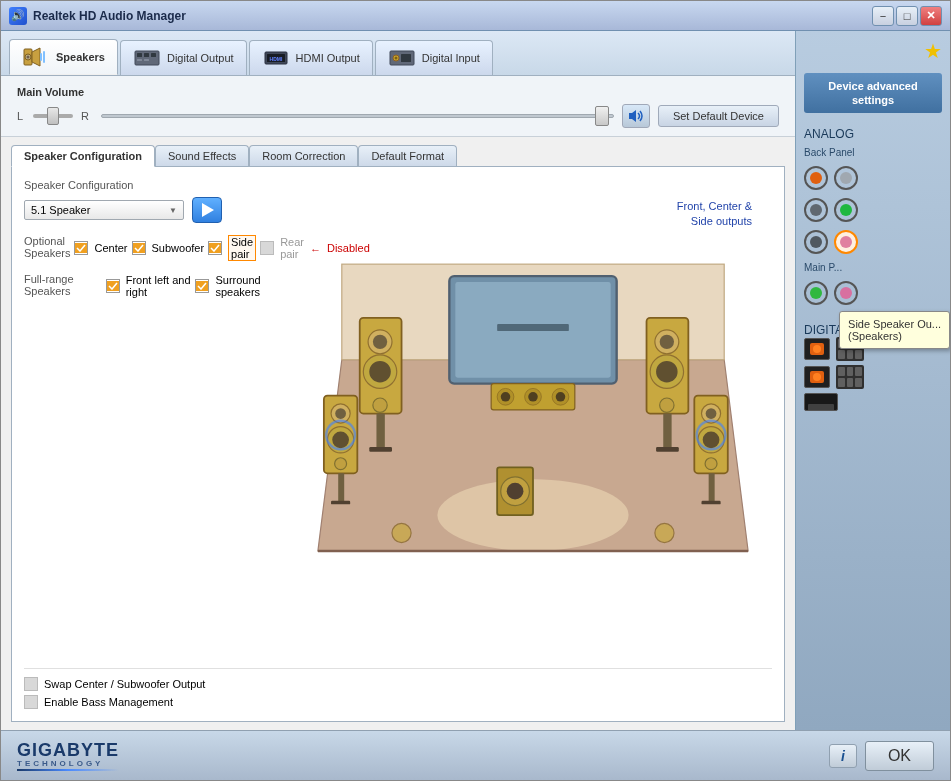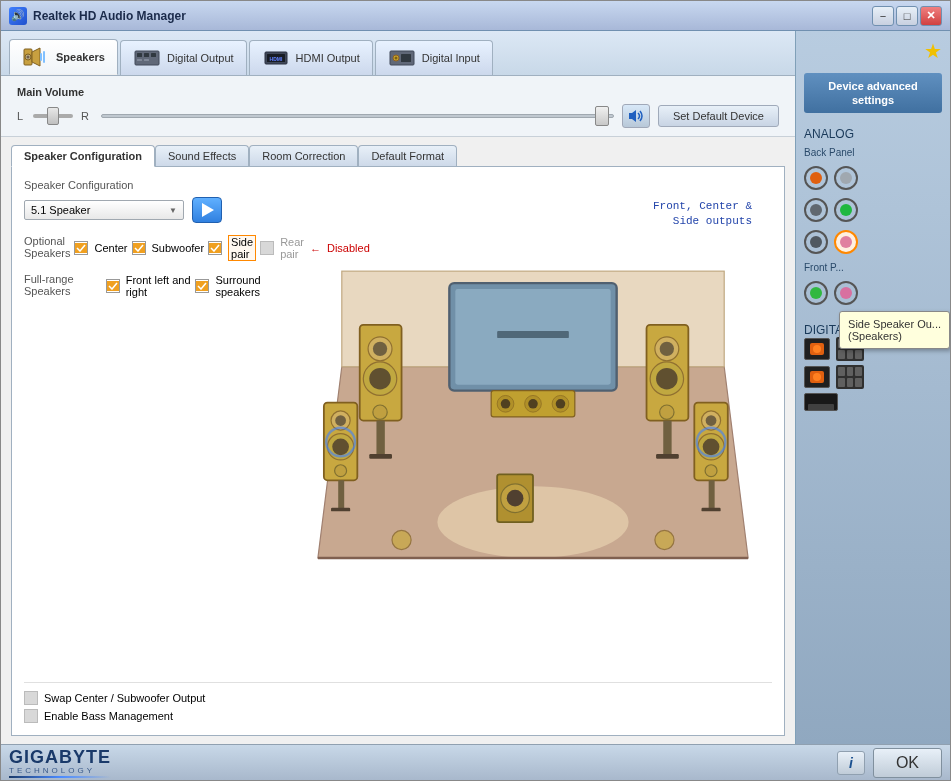--- a/index.html
+++ b/index.html
@@ -559,48 +559,48 @@
 
     
     .viz-label {
       position: absolute;
       top: 20px;
       right: 20px;
       font-size: 11px;
       color: #2244aa;
       text-align: right;
       line-height: 1.4;
-      font-family: Liberation Mono, monospace;
     }
 
     
     .bottom-bar {
-      height: 36px;
+      height: 50px;
       background: linear-gradient(to bottom, #c8d8e8, #a8b8cc);
       border-top: 1px solid #90a0b0;
       display: flex;
       align-items: center;
-      padding: 0 8px;
+      padding: 0 16px;
       flex-shrink: 0;
     }
     .gigabyte-logo {
       display: flex;
       flex-direction: column;
     }
     .gigabyte-text {
       font-size: 18px;
       font-weight: bold;
       color: #1a3a6a;
       letter-spacing: 1px;
       line-height: 1;
     }
     .technology-text {
       font-size: 8px;
       letter-spacing: 3px;
       color: #3a5a8a;
+      font-weight: bold;
     }
     .logo-underline {
       height: 2px;
       background: linear-gradient(to right, #1a3a6a, #4a8aff, transparent);
       margin-top: 1px;
     }
     .bottom-right {
       margin-left: auto;
       display: flex;
       align-items: center;
@@ -977,21 +977,21 @@
         <div class="jack jack-pink" style="border:2px solid #ff8800; background:#fff0e0;">
           <div class="jack-inner"></div>
         </div>
       </div>
 
       <div class="tooltip-box">
         <div>Side Speaker Ou...</div>
         <div>(Speakers)</div>
       </div>
 
-      <div class="sub-header">Front P...</div>
+      <div class="sub-header">Main P...</div>
 
       <div class="jack-row">
         <div class="jack jack-green2">
           <div class="jack-inner"></div>
         </div>
         <div class="jack jack-pink2">
           <div class="jack-inner"></div>
         </div>
       </div>
 

